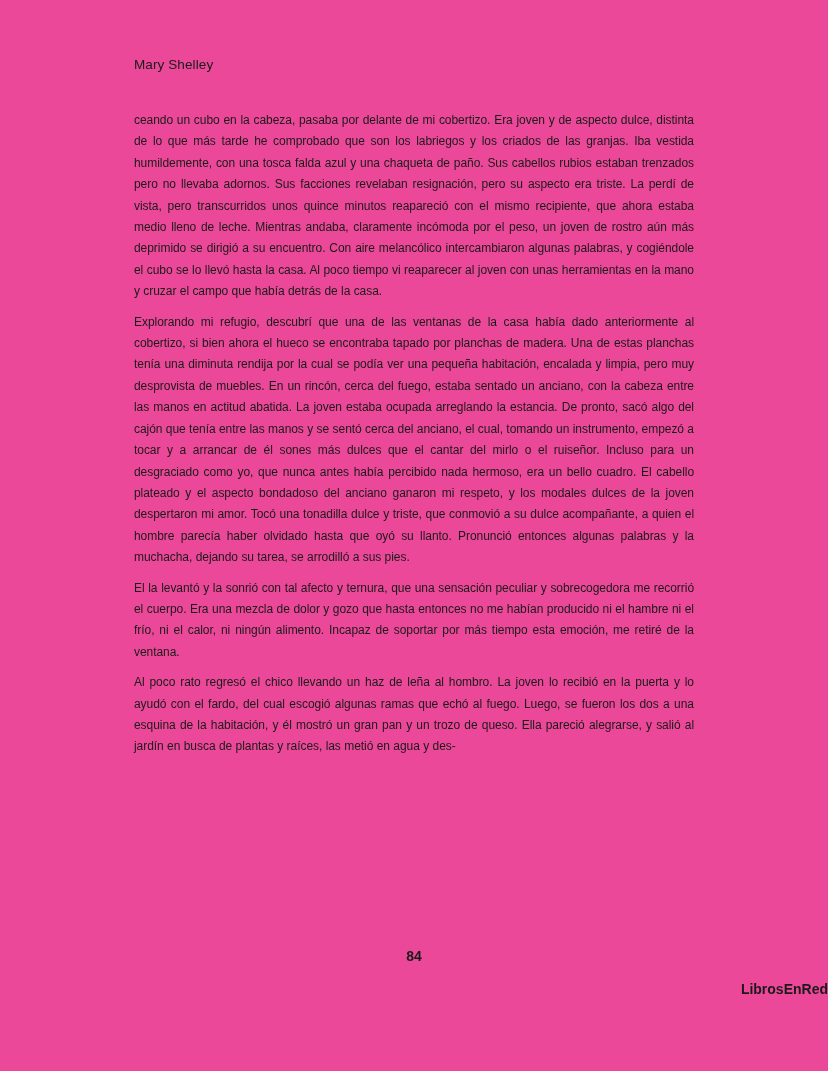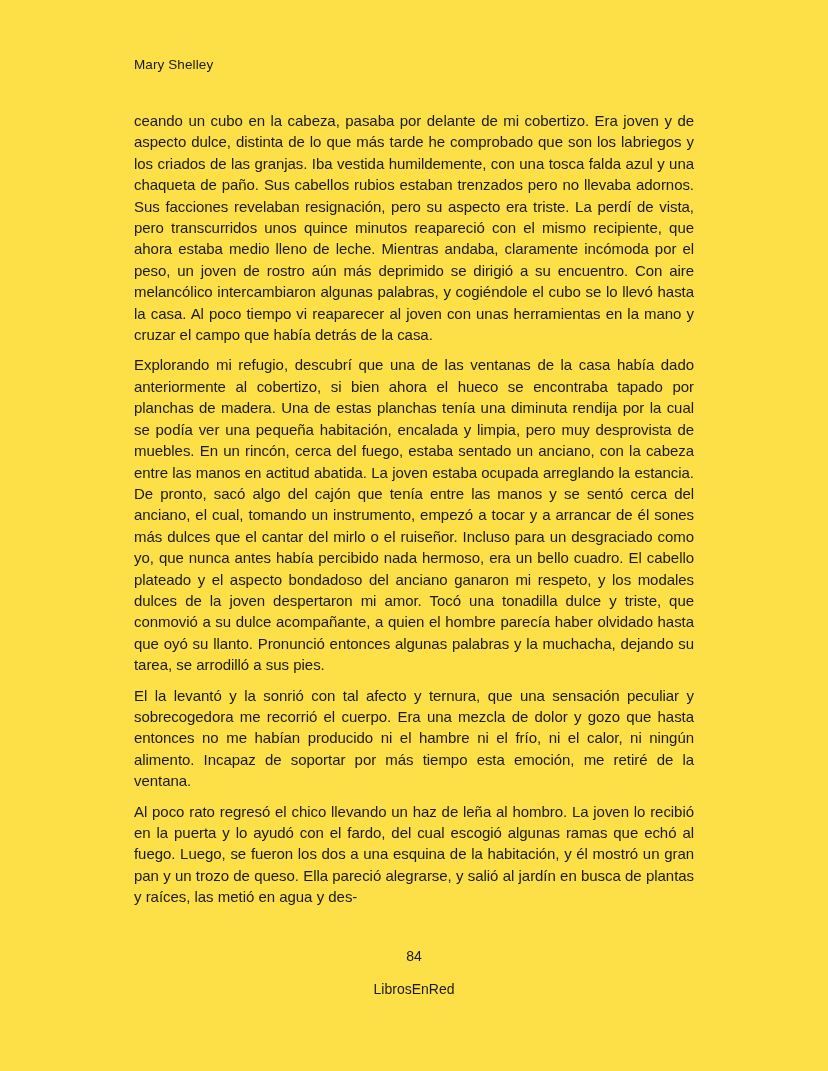--- a/index.html
+++ b/index.html
@@ -14,69 +14,71 @@
     font-family: "Liberation Sans", sans-serif;
     color: #1a1a1a;
     overflow: hidden;
   }
   .page {
     position: absolute;
     left: 0;
     top: 0;
     width: 828px;
     height: 1071px;
-    background: #fde047;
+    background: #ec4899;
   }
   .running-head {
     position: absolute;
     left: 134px;
     top: 56px;
     font-size: 13.5px;
     line-height: 18px;
     letter-spacing: 0.1px;
     color: #1a1a1a;
     white-space: nowrap;
   }
   .body-column {
     position: absolute;
     left: 134px;
     top: 110px;
     width: 560px;
   }
   .para {
     margin: 0 0 9px 0;
-    font-size: 15px;
+    font-size: 12px;
     line-height: 21.4px;
     text-align: justify;
     text-justify: inter-word;
     color: #1a1a1a;
     letter-spacing: -0.05px;
     word-spacing: 0.1px;
     hyphens: none;
   }
   .para:last-child {
     margin-bottom: 13px;
   }
   .footer {
     position: absolute;
     left: 0;
     top: 946px;
     width: 828px;
     text-align: center;
+    font-weight: bold;
   }
   .folio {
     font-size: 14px;
     line-height: 20px;
     color: #1a1a1a;
   }
   .imprint {
     margin-top: 13px;
     font-size: 14px;
     line-height: 20px;
     color: #1a1a1a;
+    text-align: right;
   }
 </style>
 </head>
 <body>
 
 <div class="page">
 
   <div class="running-head">Mary Shelley</div>
 
   <div class="body-column">

